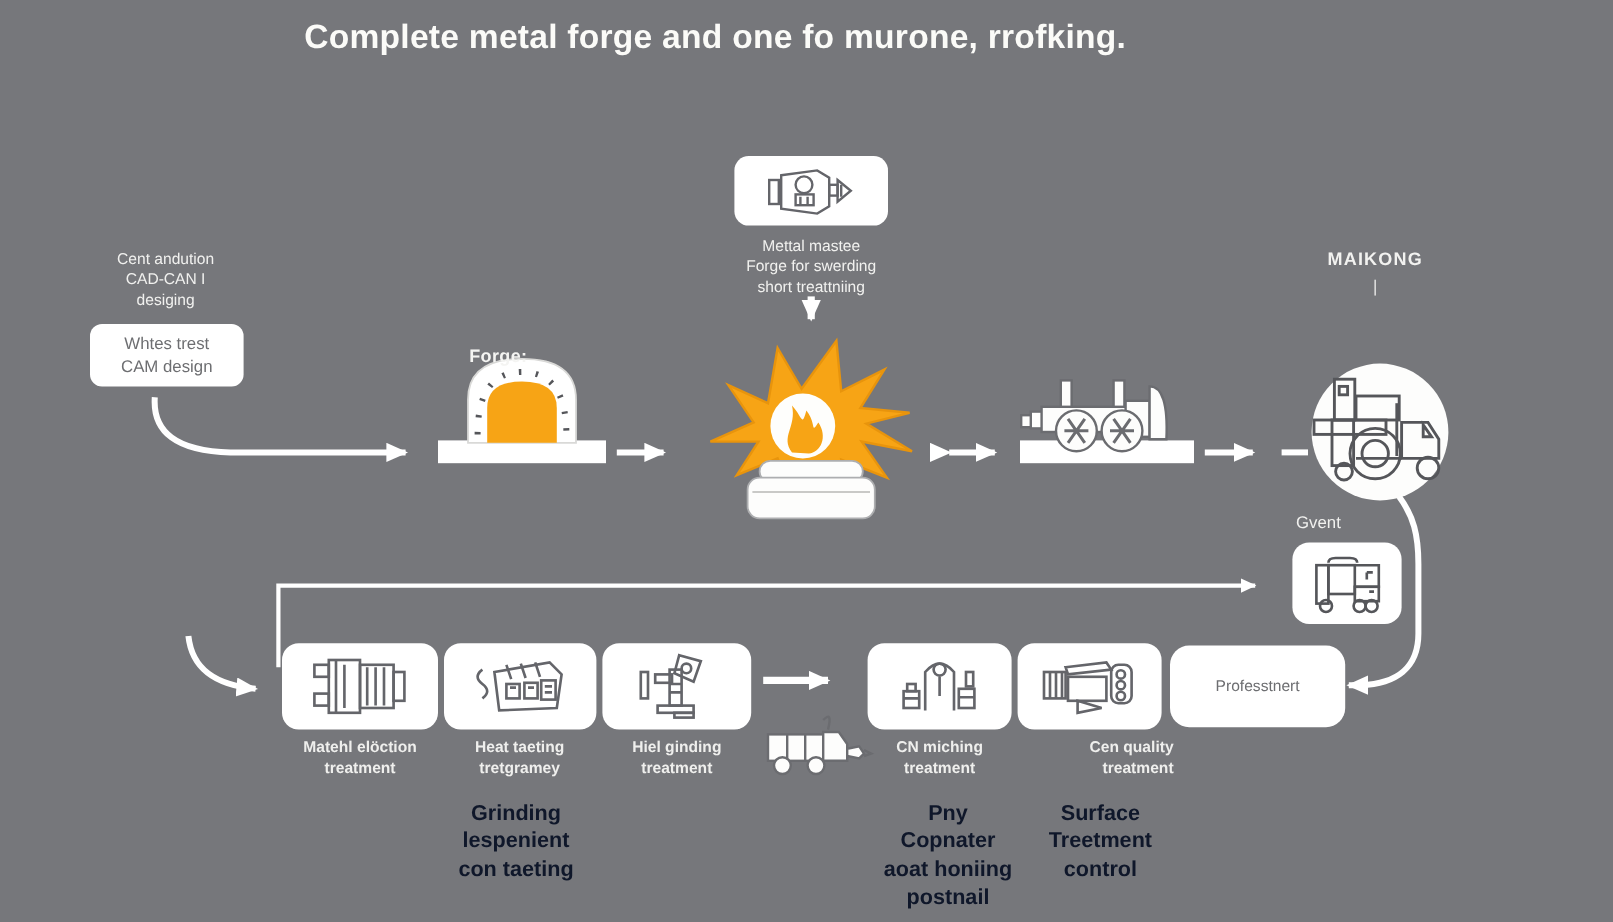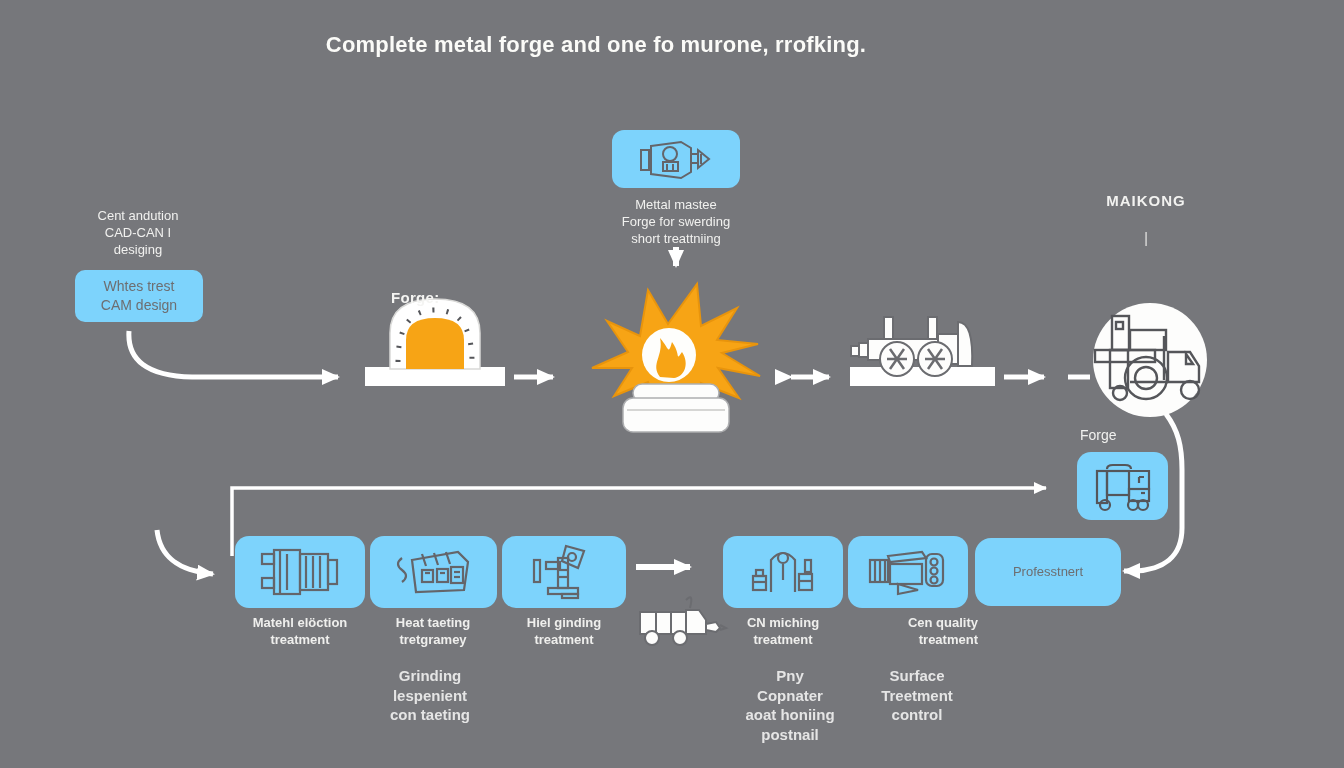--- a/index.html
+++ b/index.html
@@ -4,47 +4,47 @@
 <style>
   html,body{margin:0;padding:0;}
   body{
     width:1344px;height:768px;position:relative;overflow:hidden;
     background:#76777B;
     font-family:"Liberation Sans", sans-serif;
   }
   .stage{position:absolute;inset:0;}
   .svg-layer{position:absolute;left:0;top:0;z-index:1;}
   .title{
-    position:absolute;top:32px;left:0;width:1192px;text-align:center;
-    font-size:22px;font-weight:bold;letter-spacing:.2px;color:#FBFBF8;z-index:2;
+    position:absolute;top:15px;left:0;width:1192px;text-align:center;
+    font-size:28px;font-weight:bold;letter-spacing:.2px;color:#FBFBF8;z-index:2;
   }
   .caption{
     position:absolute;z-index:2;color:#F1F1EF;font-size:13px;line-height:1.32;
     text-align:center;white-space:pre-line;
   }
   .caption.left-align{text-align:left;}
   .wbox{
-    position:absolute;z-index:2;background:#7dd3fc;border-radius:12px;
+    position:absolute;z-index:2;background:#ffffff;border-radius:12px;
     display:flex;align-items:center;justify-content:center;flex-direction:column;
   }
   .wbox .box-text{
     color:#6D6E71;font-size:14px;line-height:1.35;text-align:center;white-space:pre-line;
   }
   .brand{
     position:absolute;z-index:2;color:#F2F2F0;font-weight:bold;font-size:15px;
     letter-spacing:1px;text-align:center;
   }
   .brand-mark{position:absolute;z-index:2;color:#E8E8E6;font-size:14px;text-align:center;}
   .forge-label{position:absolute;z-index:2;color:#F4F4F2;font-weight:bold;font-size:15px;letter-spacing:.3px;}
   .proc-label{
     position:absolute;z-index:2;top:615px;color:#EFEFED;font-size:13px;font-weight:700;
     line-height:1.3;text-align:center;white-space:pre-line;width:140px;
   }
   .sub-cap{
-    position:absolute;z-index:2;top:666px;color:#e5e5e5;font-size:15px;font-weight:600;
+    position:absolute;z-index:2;top:666px;color:#0f172a;font-size:18px;font-weight:600;
     line-height:1.3;text-align:center;white-space:pre-line;width:150px;
   }
 </style>
 </head>
 <body>
 
 <div class="stage">
 
   <svg class="svg-layer" width="1344" height="768" viewBox="0 0 1344 768">
     <defs>
@@ -168,24 +168,24 @@
       <rect x="54" y="18" width="7" height="9"></rect>
       <path d="M 61 14 L 72 23 L 61 32 Z"></path>
       <line x1="64" y1="18" x2="64" y2="28"></line>
     </svg>
   </div>
 
   <div class="caption" style="left:592px;top:196px;width:168px;">Mettal mastee
 Forge for swerding
 short treattniing</div>
 
-  <div class="brand" style="left:1086px;top:192px;width:120px;">MAIKONG</div>
+  <div class="brand" style="left:1086px;top:208px;width:120px;">MAIKONG</div>
   <div class="brand-mark" style="left:1086px;top:230px;width:120px;">|</div>
 
-  <div class="caption left-align" style="left:1080px;top:426px;width:70px;font-size:14px;">Forge</div>
+  <div class="caption left-align" style="left:1080px;top:426px;width:70px;font-size:14px;">Gvent</div>
 
   <div class="wbox" style="left:1077px;top:452px;width:91px;height:68px;border-radius:14px;">
     <svg width="64" height="54" viewBox="0 0 64 54" fill="none" stroke="#55565A" stroke-width="2.2">
       <path d="M 16 10 Q 16 6 22 6 L 34 6 Q 40 6 40 10"></path>
       <rect x="6" y="12" width="10" height="32"></rect>
       <rect x="16" y="12" width="22" height="24"></rect>
       <path d="M 38 12 L 58 12 L 58 30 L 38 30"></path>
       <path d="M 48 18 L 48 24 M 48 18 L 53 18"></path>
       <rect x="38" y="30" width="20" height="12"></rect>
       <line x1="50" y1="34" x2="54" y2="34"></line>

